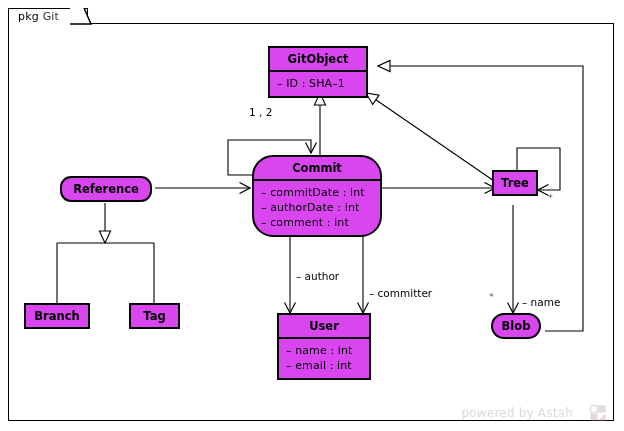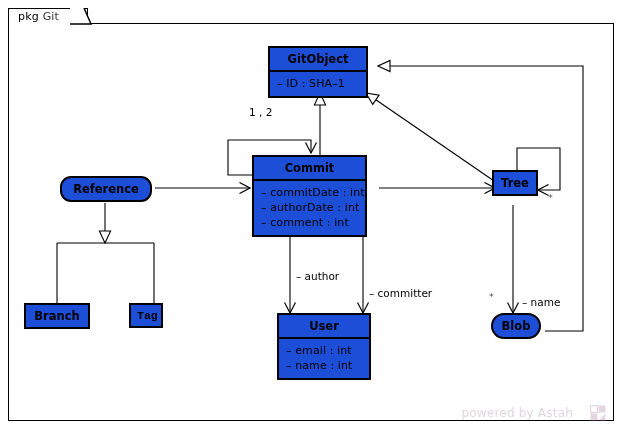--- a/index.html
+++ b/index.html
@@ -14,21 +14,21 @@
   .pkg-tab{position:absolute;left:8px;top:8px;width:80px;height:16px;
            border:1.5px solid #000;border-bottom:none;background:#fff;
            box-sizing:border-box;}
   .pkg-tab-clip{position:absolute;left:70px;top:8px;width:22px;height:18px;
                 overflow:hidden;}
   .pkg-label{position:absolute;left:18px;top:10px;font-size:11px;
              white-space:nowrap;letter-spacing:.2px;color:#333;}
   .pkg-label b{color:#000;font-weight:normal;}
 
   
-  .cls{position:absolute;background:#1d4ed8;border:2px solid #000;
+  .cls{position:absolute;background:#d946ef;border:2px solid #000;
        box-sizing:border-box;}
   .cls .name{font-size:11.5px;font-weight:bold;text-align:center;
              padding:4px 6px 4px;white-space:nowrap;}
   .cls .sep{border-top:2px solid #000;}
   .cls .attrs{padding:4px 7px 5px;font-size:11px;line-height:15px;
               white-space:nowrap;}
   .cls .attrs div{letter-spacing:.1px;}
 
   
   #edges{position:absolute;left:0;top:0;width:624px;height:431px;
@@ -99,54 +99,54 @@
     </g>
   </svg>
 
   <div class="cls" style="left:268px;top:46px;width:100px;">
     <div class="name">GitObject</div>
     <div class="sep attrs">
       <div>– ID : SHA–1</div>
     </div>
   </div>
 
-  <div class="cls" style="left:252px;top:155px;width:115px;">
+  <div class="cls" style="left:252px;top:155px;width:130px;border-radius:21px;">
     <div class="name">Commit</div>
     <div class="sep attrs">
       <div>– commitDate : int</div>
       <div>– authorDate : int</div>
       <div>– comment : int</div>
     </div>
   </div>
 
   <div class="cls" style="left:60px;top:176px;width:92px;border-radius:11px;">
     <div class="name">Reference</div>
   </div>
 
   <div class="cls" style="left:24px;top:303px;width:66px;">
     <div class="name">Branch</div>
   </div>
 
-  <div class="cls" style="left:129px;top:303px;width:34px;font-family:Liberation Mono, monospace;">
+  <div class="cls" style="left:129px;top:303px;width:51px;">
     <div class="name">Tag</div>
   </div>
 
   <div class="cls" style="left:492px;top:170px;width:46px;">
     <div class="name">Tree</div>
   </div>
 
   <div class="cls" style="left:491px;top:313px;width:50px;border-radius:13px;">
     <div class="name">Blob</div>
   </div>
 
   <div class="cls" style="left:277px;top:313px;width:94px;">
     <div class="name">User</div>
     <div class="sep attrs">
+      <div>– name : int</div>
       <div>– email : int</div>
-      <div>– name : int</div>
     </div>
   </div>
 
   <div class="elabel" style="left:249px;top:106px;">1 , 2</div>
 
   <div class="elabel" style="left:296px;top:270px;">– author</div>
 
   <div class="elabel" style="left:369px;top:287px;">– committer</div>
 
   <div class="mult" style="left:548px;top:192px;">*</div>

